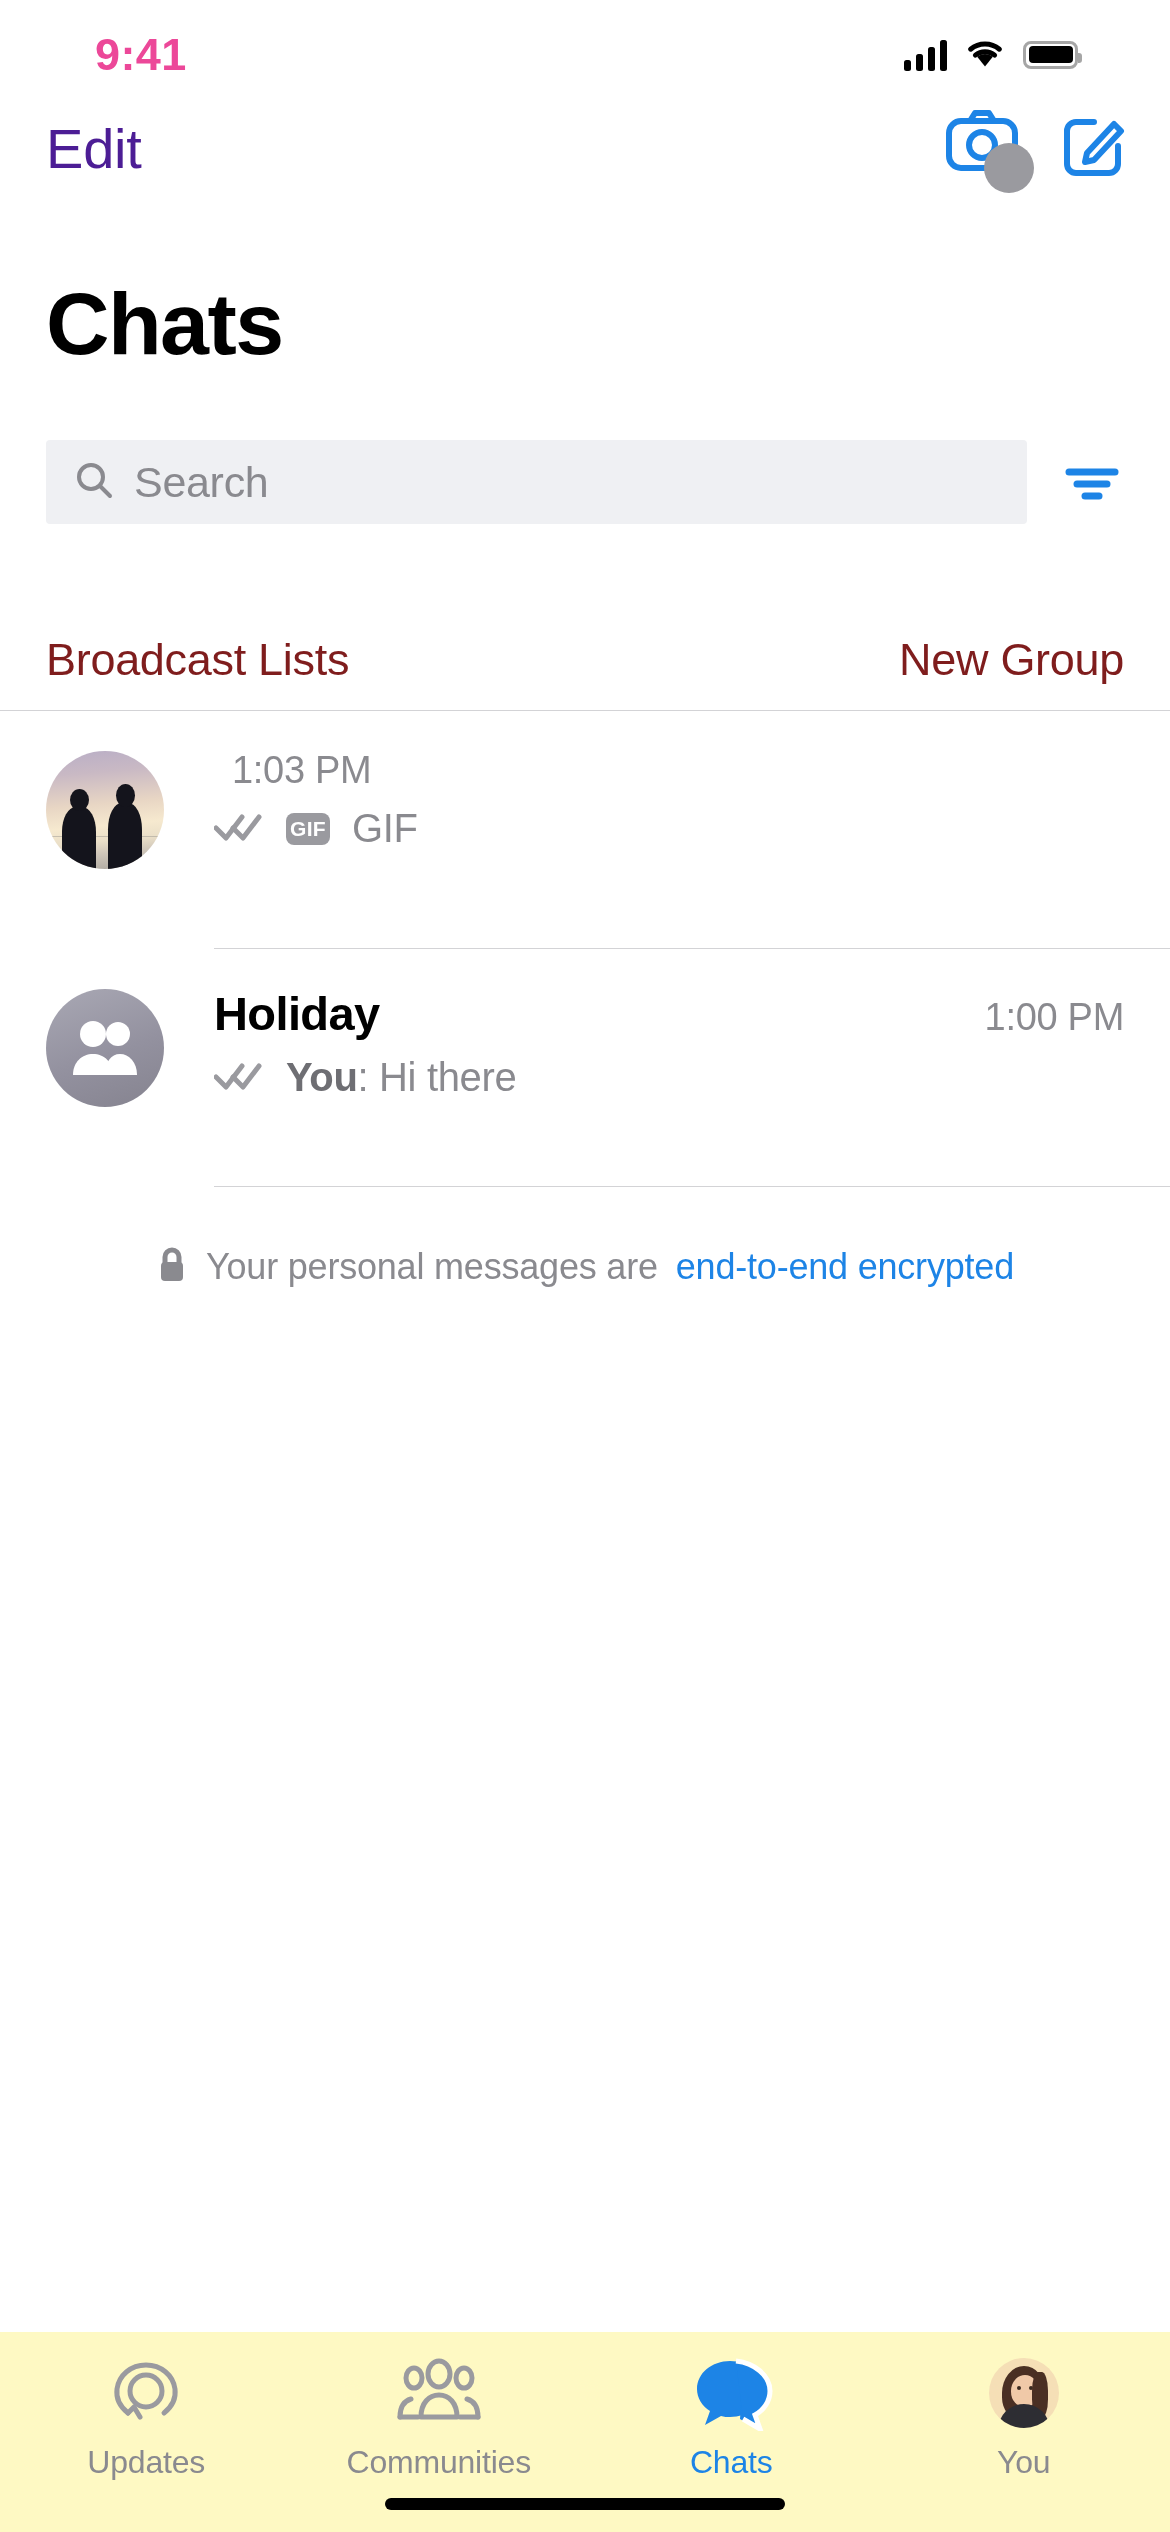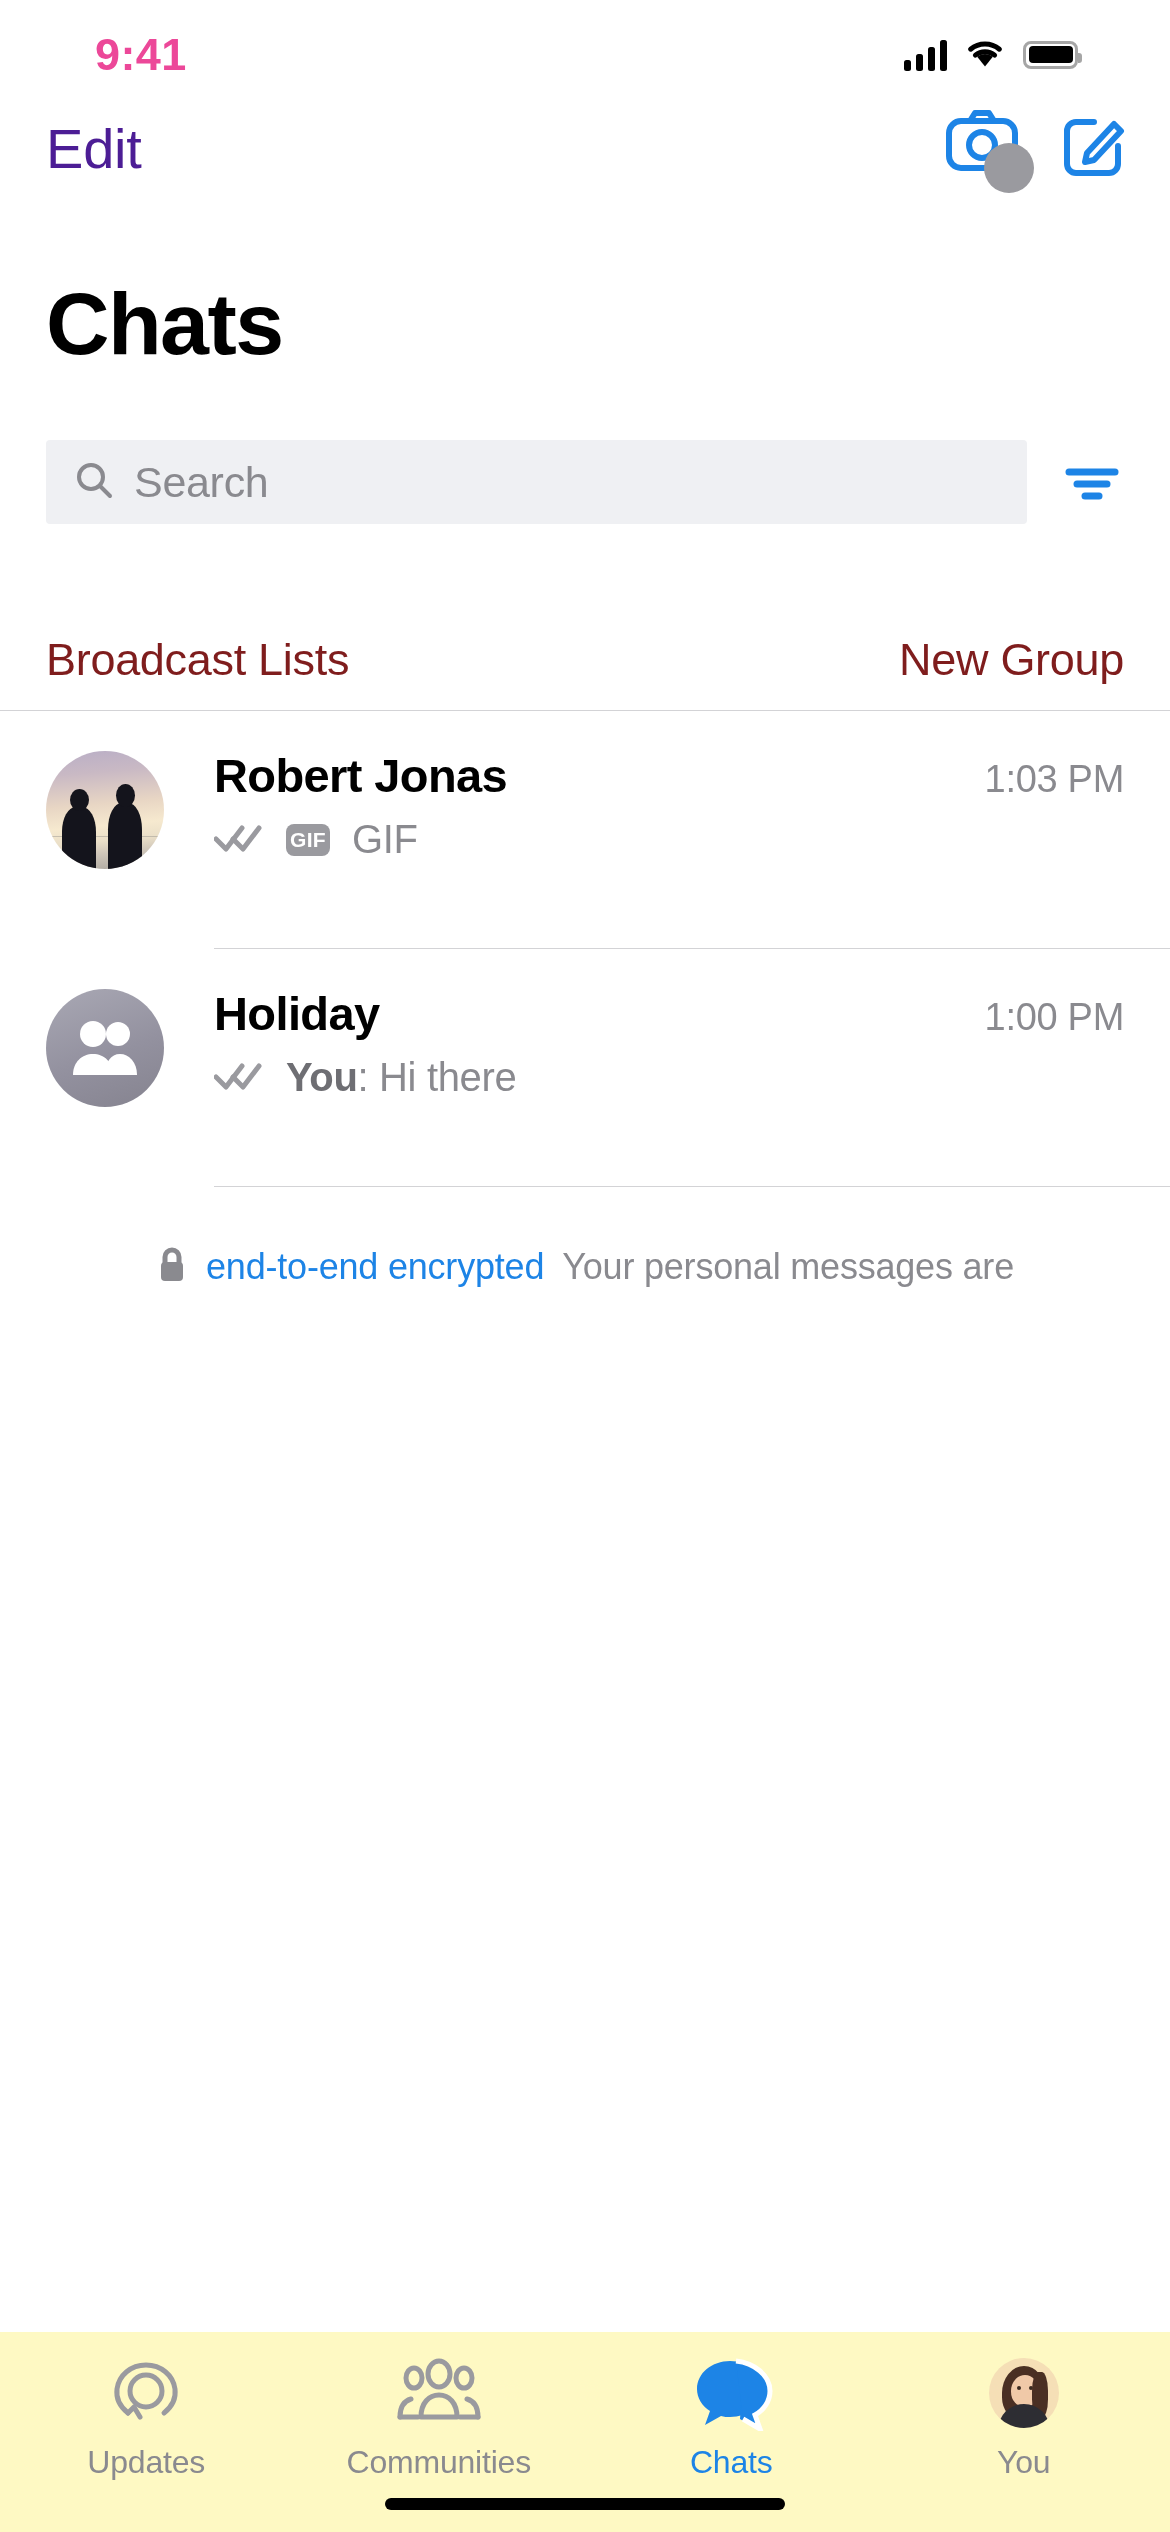--- a/index.html
+++ b/index.html
@@ -260,21 +260,20 @@
 <div class="chat-list">
 
   <div class="chat-row">
     <div class="avatar av-sunset">
       <span class="horizon"></span>
       <span class="fig a"></span>
       <span class="fig b"></span>
     </div>
     <div class="chat-body">
       <div class="chat-top">
-        <span class="chat-name">Robert Jonas</span>
         <span class="chat-time">1:03 PM</span>
       </div>
       <div class="chat-sub">
         <span>
           <svg width="52" height="30" viewBox="0 0 52 30">
             <polyline points="2,16 12,26 28,5" fill="none" stroke="#9a9a9f" stroke-width="5" stroke-linecap="round" stroke-linejoin="round"></polyline>
             <polyline points="19,16 29,26 45,5" fill="none" stroke="#9a9a9f" stroke-width="5" stroke-linecap="round" stroke-linejoin="round"></polyline>
           </svg>
         </span>
         <span class="gif-badge">GIF</span>
@@ -313,22 +312,22 @@
 
 </div>
 
 <div class="enc-note">
   <span>
     <svg width="32" height="40" viewBox="0 0 32 40">
       <path d="M9 18 V12 a7 7 0 0 1 14 0 v6" fill="none" stroke="#8a8a8f" stroke-width="5"></path>
       <rect x="5" y="17" width="22" height="19" rx="4" fill="#8a8a8f"></rect>
     </svg>
   </span>
+  <span class="enc-text">Your personal messages are </span>
   <span class="enc-text enc-link">end-to-end encrypted</span>
-  <span class="enc-text">Your personal messages are </span>
 </div>
 
 <div class="tabbar">
 
   <div class="tab">
     <span class="tab-ico">
       <svg width="76" height="76" viewBox="0 0 76 76">
         <circle cx="38" cy="36" r="16" fill="none" stroke="#9a9a9f" stroke-width="5"></circle>
         <path d="M20 58 C10 50 8 42 9 34 C11 20 23 10 38 10 C53 10 65 20 67 34 C68 42 66 50 56 58" fill="none" stroke="#9a9a9f" stroke-width="5" stroke-linecap="round"></path>
         <path d="M20 58 L26 52 L32 62" fill="none" stroke="#9a9a9f" stroke-width="5" stroke-linecap="round" stroke-linejoin="round"></path>

